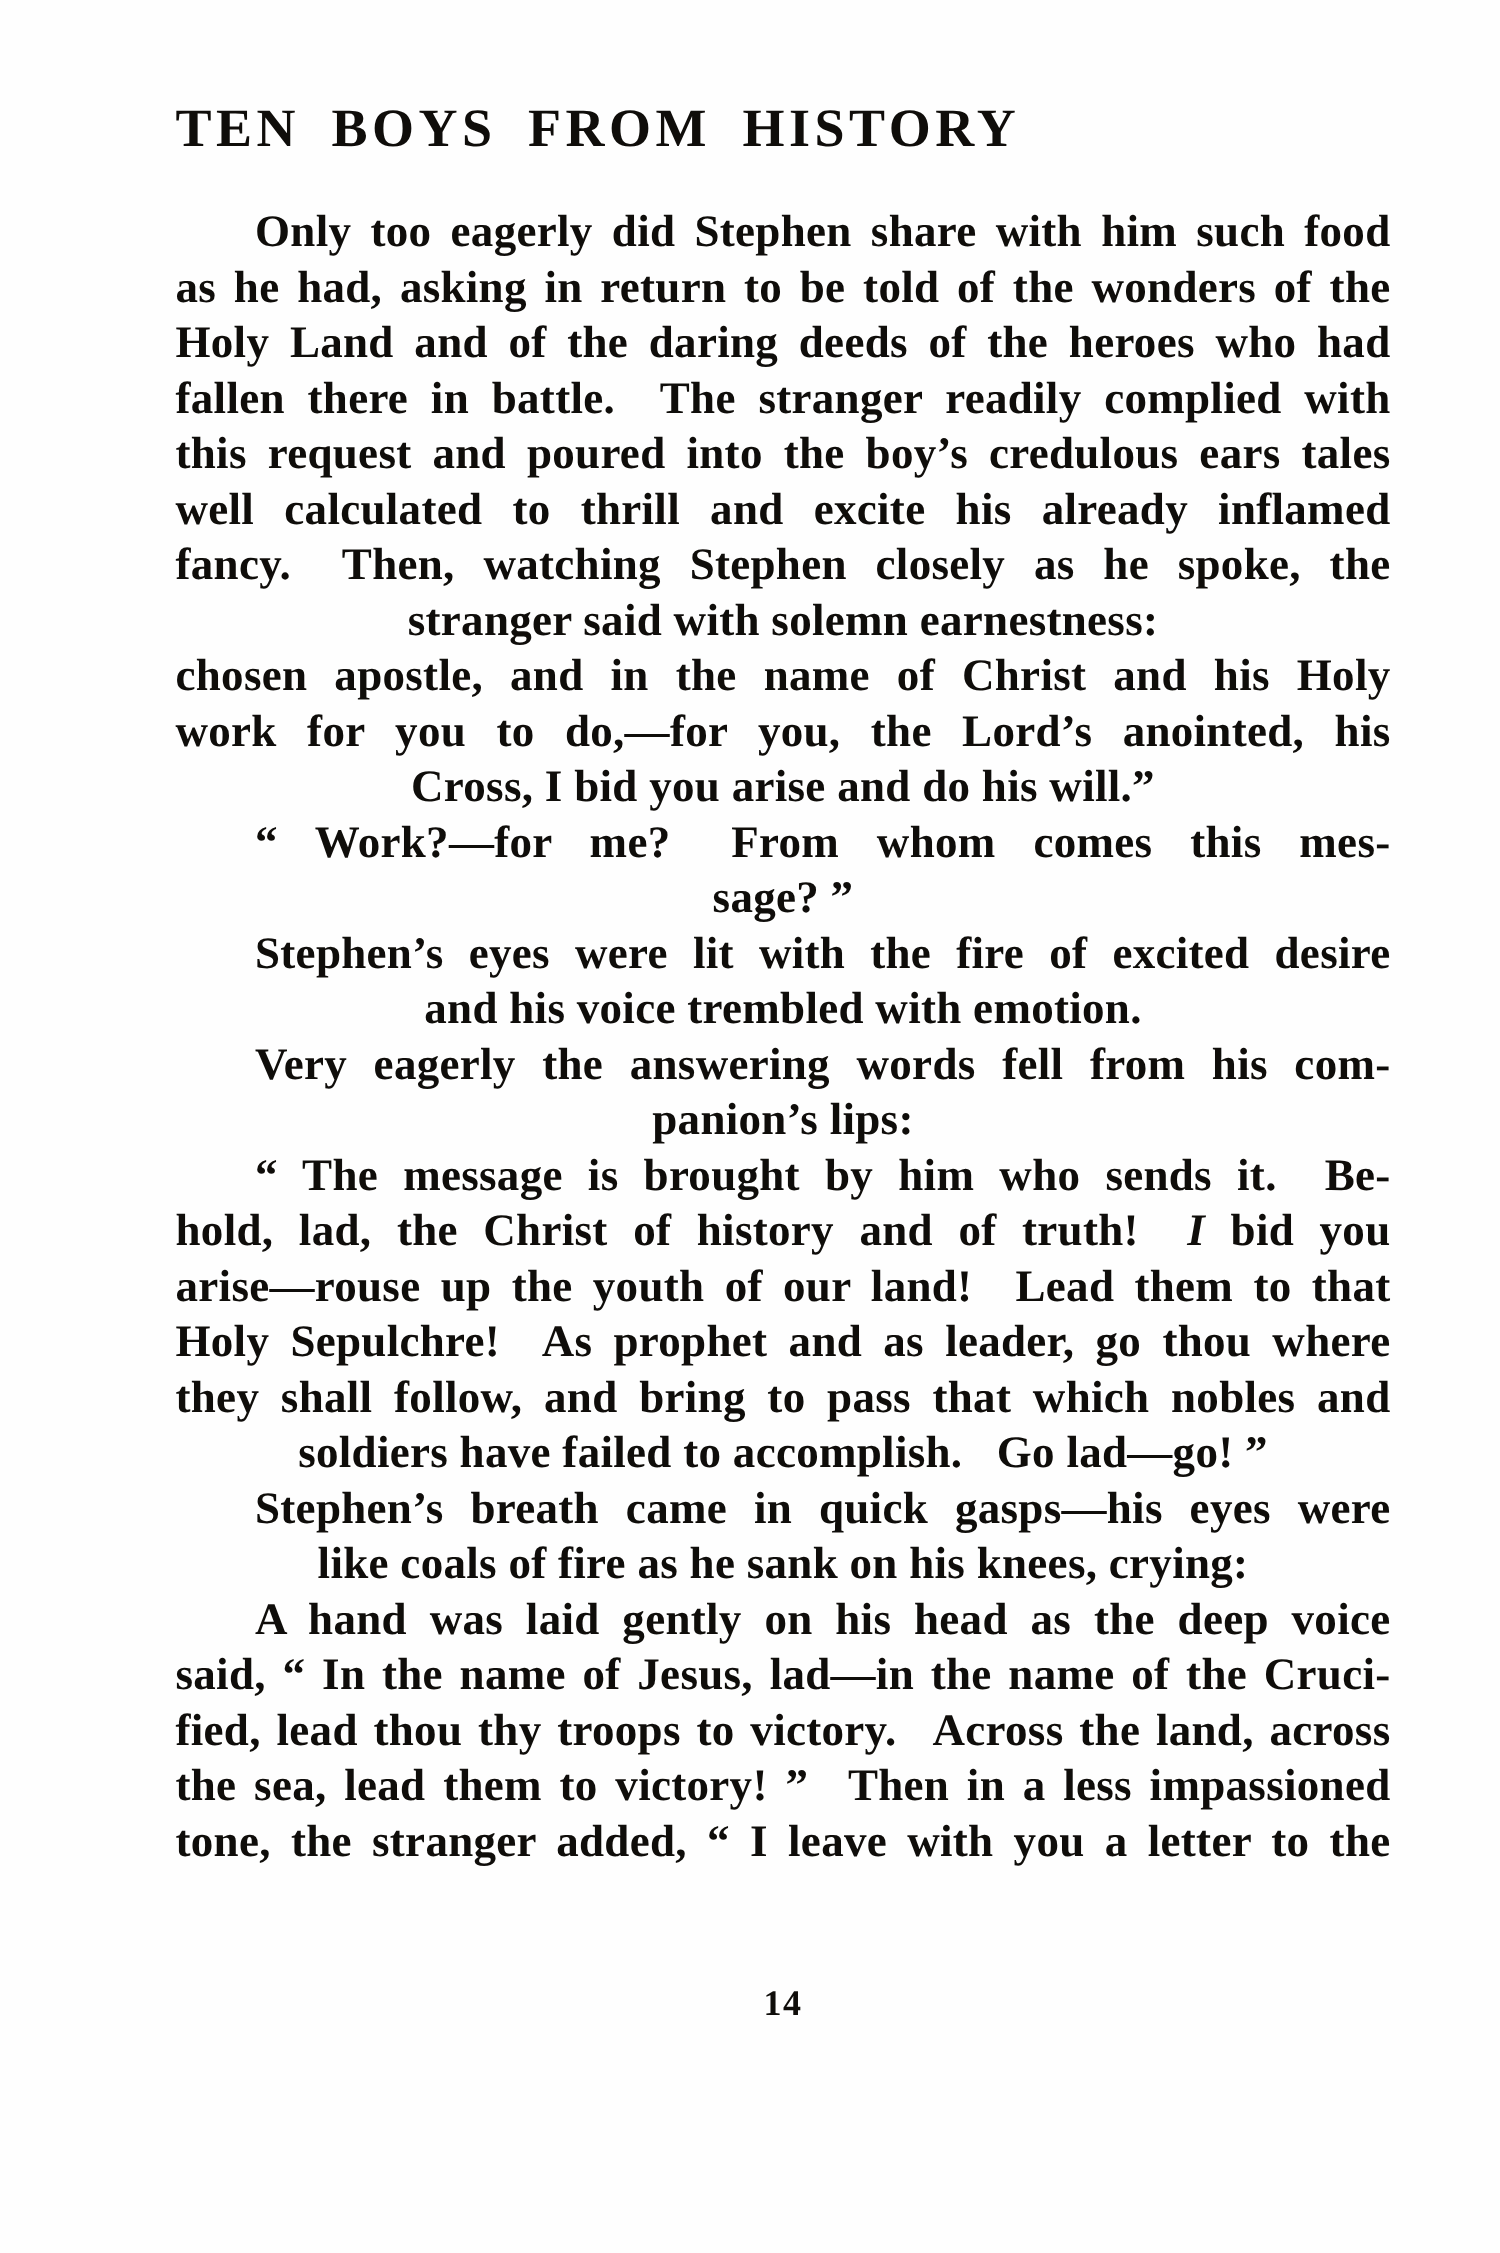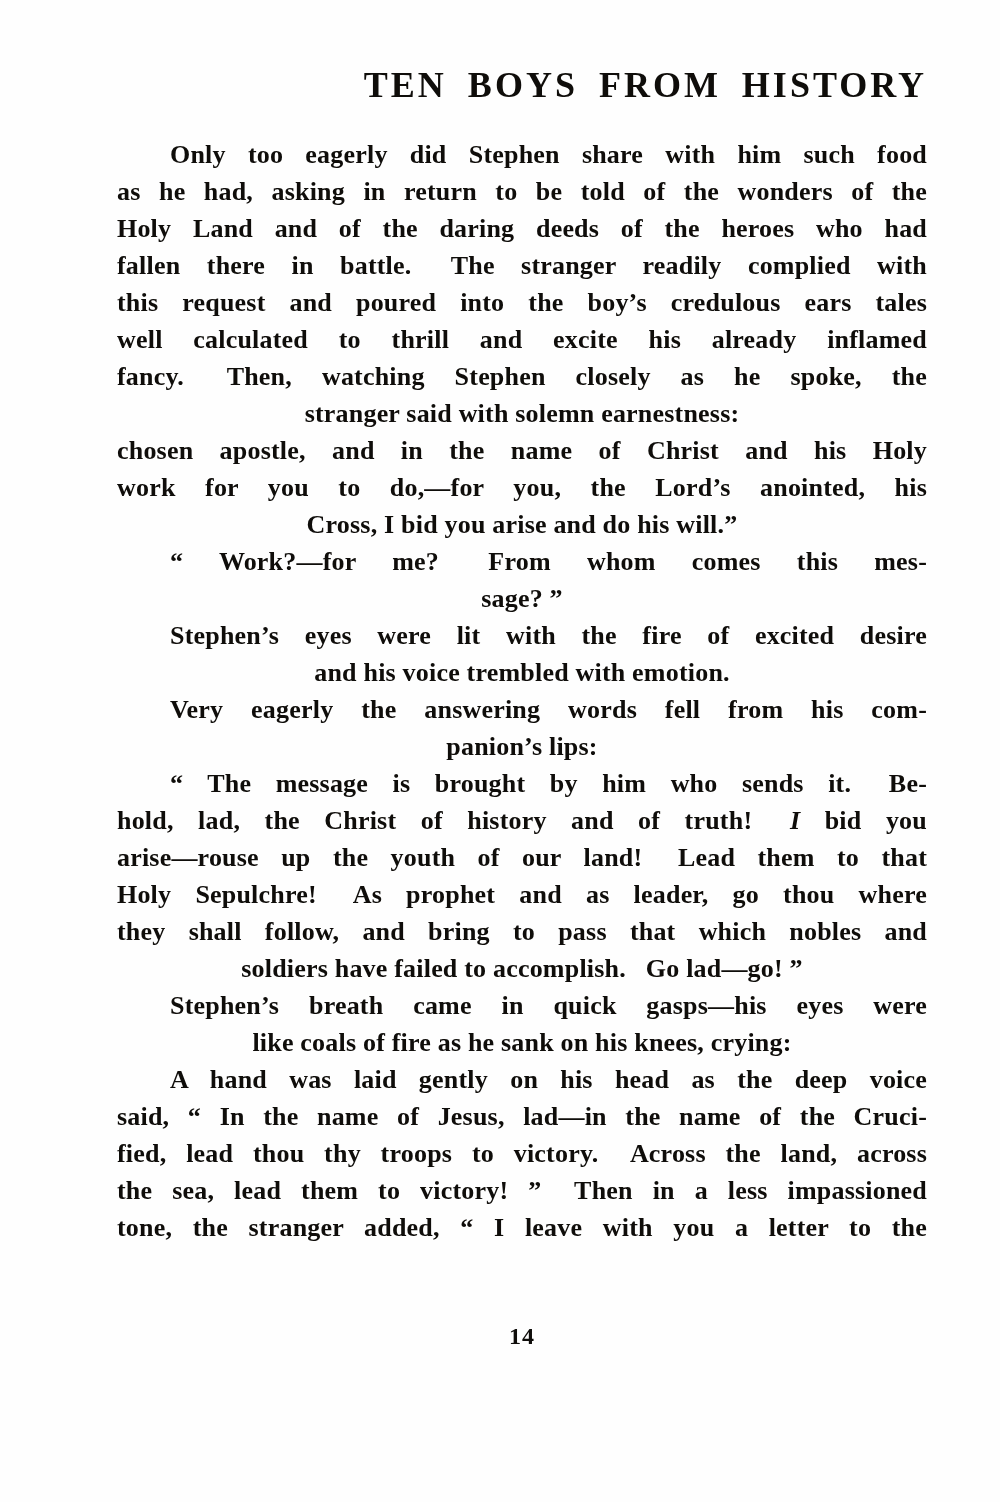--- a/index.html
+++ b/index.html
@@ -11,32 +11,32 @@
   .page {
     position: relative;
     width: 1000px; height: 1502px;
     background: #fefefe;
     overflow: hidden;
     color: #0f0d0a;
   }
   .running-head {
     position: absolute;
     top: 64px; left: 117px; width: 810px;
-    text-align: right;
+    text-align: left;
     font-size: 36px;
     font-weight: 700;
     letter-spacing: 3px;
     word-spacing: 9px;
     line-height: 42px;
     white-space: nowrap;
   }
   .body-text {
     position: absolute;
     top: 136px; left: 117px; width: 810px;
-    font-size: 26px;
+    font-size: 30px;
     font-weight: 700;
     letter-spacing: 0.2px;
   }
   .para { margin: 0; }
   .line {
     height: 37px;
     line-height: 37px;
     text-align: center;
     white-space: normal;
   }

